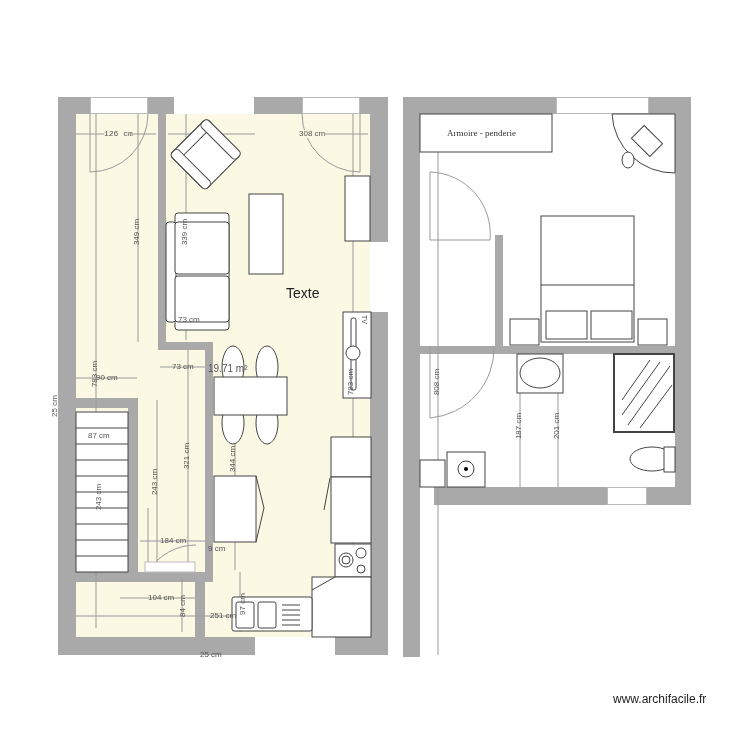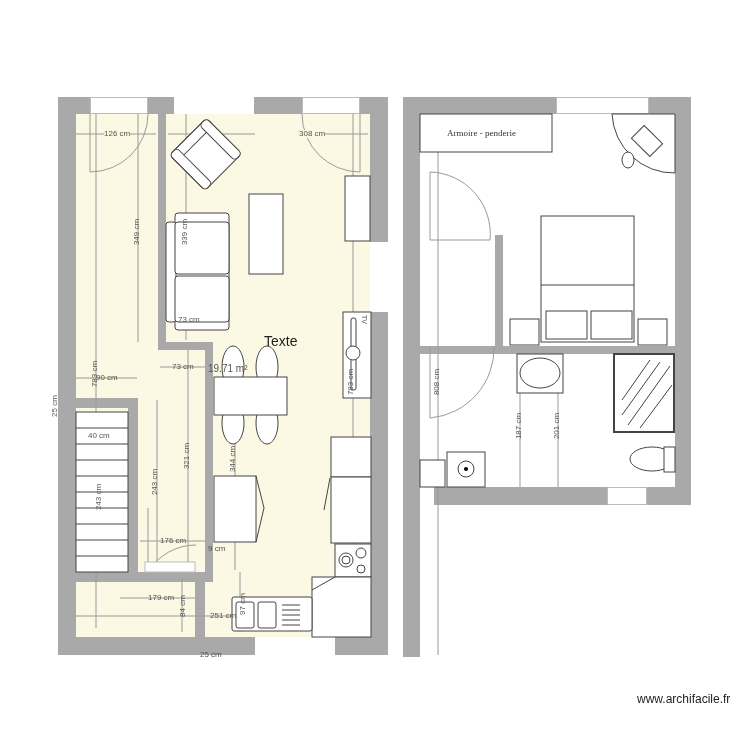--- a/index.html
+++ b/index.html
@@ -173,45 +173,45 @@
     </g>
     <circle cx="466" cy="469" r="2" fill="#000"></circle>
     <g stroke="#444" stroke-width="1">
       <line x1="622" y1="400" x2="650" y2="360"></line>
         <line x1="622" y1="415" x2="660" y2="362"></line>
       <line x1="628" y1="425" x2="670" y2="366"></line>
         <line x1="640" y1="428" x2="672" y2="385"></line>
     </g>
   </svg>
 
-  <div class="label" style="left:264px;top:285px;margin-top:48px;">Texte</div>
+  <div class="label" style="left:286px;top:285px;">Texte</div>
   <div class="dim" style="left:208px;top:364px;font-size:10px;">19.71 m²</div>
   <div class="dim" style="left:447px;top:129px;font-family:'Liberation Serif',serif;font-size:9px;color:#333;">Armoire - penderie</div>
   <div class="dim vt" style="left:360px;top:316px;font-size:7px;transform:rotate(90deg);">TV</div>
 
-  <div class="dim" style="left:104px;top:130px;background:#fbf8e4;">126 cm</div>
+  <div class="dim" style="left:104px;top:130px;background:#fbf8e4;font-family:Liberation Mono, monospace;">126 cm</div>
   <div class="dim" style="left:255px;top:130px;background:#fbf8e4;padding-left:44px;">308 cm</div>
   <div class="dim vt" style="left:124px;top:228px;">349 cm</div>
   <div class="dim vt" style="left:172px;top:228px;">339 cm</div>
   <div class="dim" style="left:178px;top:316px;">73 cm</div>
   <div class="dim" style="left:172px;top:363px;">73 cm</div>
   <div class="dim vt" style="left:82px;top:370px;">783 cm</div>
   <div class="dim" style="left:96px;top:374px;">90 cm</div>
   <div class="dim vt" style="left:44px;top:402px;">25 cm</div>
-  <div class="dim" style="left:88px;top:432px;">40 cm</div>
+  <div class="dim" style="left:88px;top:432px;">87 cm</div>
   <div class="dim vt" style="left:86px;top:493px;">243 cm</div>
   <div class="dim vt" style="left:142px;top:478px;">243 cm</div>
   <div class="dim vt" style="left:174px;top:452px;">321 cm</div>
   <div class="dim vt" style="left:220px;top:455px;">344 cm</div>
   <div class="dim vt" style="left:338px;top:378px;">783 cm</div>
-  <div class="dim" style="left:160px;top:537px;">176 cm</div>
+  <div class="dim" style="left:160px;top:537px;">184 cm</div>
   <div class="dim" style="left:208px;top:545px;">9 cm</div>
-  <div class="dim" style="left:148px;top:594px;">179 cm</div>
+  <div class="dim" style="left:148px;top:594px;">104 cm</div>
   <div class="dim vt" style="left:172px;top:602px;">84 cm</div>
   <div class="dim" style="left:210px;top:612px;">251 cm</div>
   <div class="dim vt" style="left:232px;top:600px;">97 cm</div>
   <div class="dim" style="left:200px;top:651px;">25 cm</div>
   <div class="dim vt" style="left:424px;top:378px;">808 cm</div>
   <div class="dim vt" style="left:506px;top:422px;">187 cm</div>
   <div class="dim vt" style="left:544px;top:422px;">201 cm</div>
 
-  <div class="wm" style="left:637px;top:692px;">www.archifacile.fr</div>
+  <div class="wm" style="left:613px;top:692px;">www.archifacile.fr</div>
 </div>
 
 </body></html>

